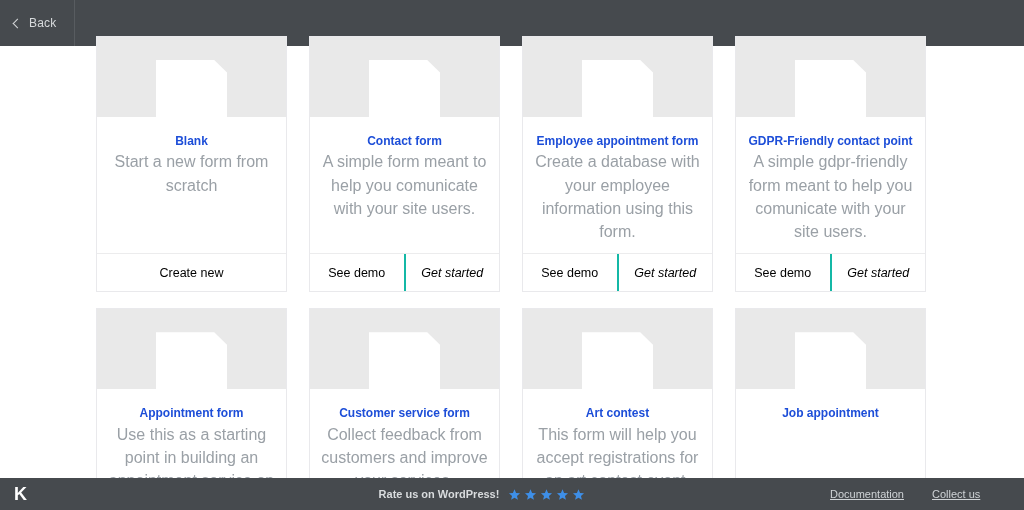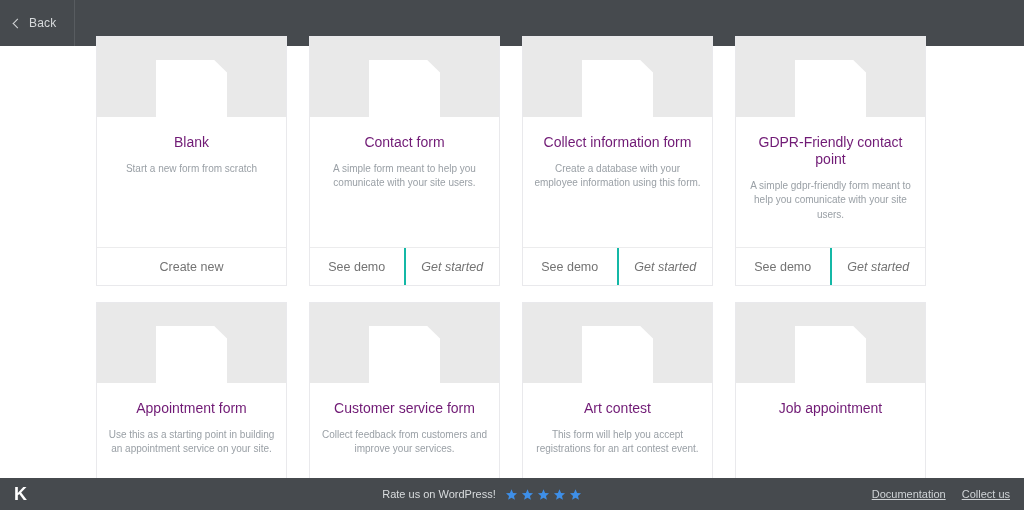--- a/index.html
+++ b/index.html
@@ -89,44 +89,44 @@
     clip-path: polygon(0 0, 82% 0, 100% 22%, 100% 100%, 0 100%);
   }
 
   .body {
     flex: 1 0 auto;
     padding: 17px 10px 10px;
     text-align: center;
     min-height: 130px;
   }
   .card-title {
-    font-size: 14px;
-    font-weight: normal;
-    color: #701a75;
+    font-size: 12px;
+    font-weight: bold;
+    color: #1d4ed8;
     line-height: 1.2;
   }
   .card-desc {
-    margin-top: 11px;
-    font-size: 10px;
+    margin-top: 2px;
+    font-size: 16px;
     color: #9aa0a6;
     line-height: 1.45;
   }
 
   .card-footer {
     border-top: 1px solid #ececed;
     display: flex;
     height: 38px;
   }
   .card-action {
     flex: 1 1 0;
     display: flex;
     align-items: center;
     justify-content: center;
     font-size: 12.5px;
-    color: #737373;
+    color: #000000;
     cursor: pointer;
     white-space: nowrap;
   }
   .card-action + .card-action { border-left: 2px solid #14b8a6; font-style: italic; }
 
   
   .footerbar {
     position: absolute;
     left: 0;
     bottom: 0;
@@ -147,29 +147,29 @@
   .rate-block {
     flex: 1 1 auto;
     display: flex;
     align-items: center;
     justify-content: center;
     gap: 9px;
   }
   .rate-text {
     color: #d9dcde;
     font-size: 11px;
-    font-weight: normal;
+    font-weight: bold;
   }
   .stars { display: flex; gap: 3px; }
   .star { width: 13px; height: 13px; display: block; }
   .footer-links {
     width: 180px;
     display: flex;
-    justify-content: flex-end;
-    gap: 16px;
+    justify-content: flex-start;
+    gap: 28px;
   }
   .footer-link {
     color: #cfd3d6;
     font-size: 11px;
     text-decoration: underline;
     cursor: pointer;
     white-space: nowrap;
   }
 </style>
 </head>
@@ -211,21 +211,21 @@
         <div class="card-action">See demo</div>
         <div class="card-action">Get started</div>
       </div>
     </div>
 
     <div class="card">
       <div class="thumb">
         <span class="doc"></span>
       </div>
       <div class="body">
-        <div class="card-title">Collect information form</div>
+        <div class="card-title">Employee appointment form</div>
         <div class="card-desc">Create a database with your employee information using this form.</div>
       </div>
       <div class="card-footer">
         <div class="card-action">See demo</div>
         <div class="card-action">Get started</div>
       </div>
     </div>
 
     <div class="card">
       <div class="thumb">

